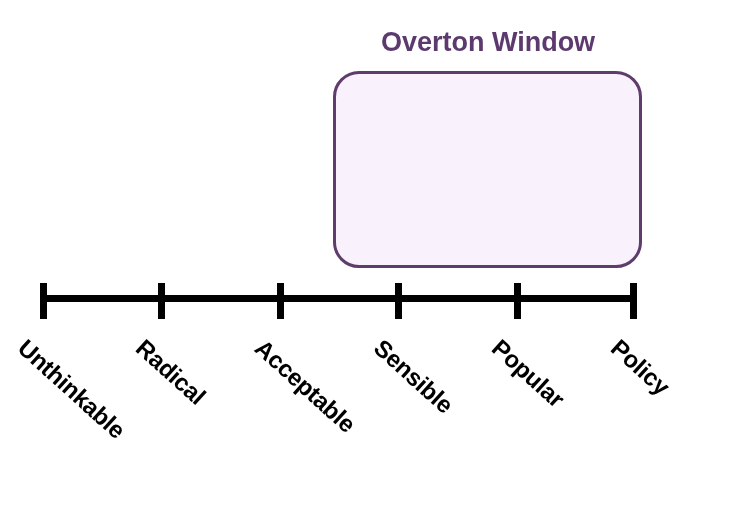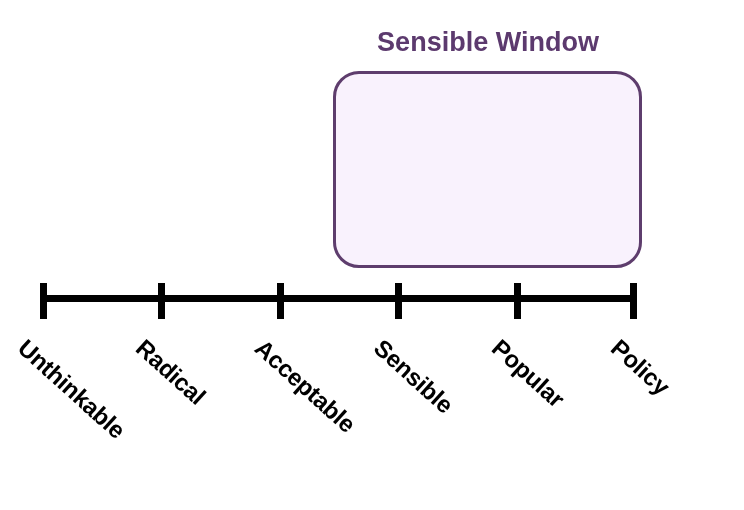--- a/index.html
+++ b/index.html
@@ -75,21 +75,21 @@
     transform-origin: 0 0;
     transform: rotate(42deg);
     letter-spacing: -0.3px;
   }
 </style>
 </head>
 <body>
 
 <div id="stage">
 
-  <div class="chart-title-inner">Sensible Window</div>
+  <div class="chart-title-inner">Overton Window</div>
 
   <div class="window-box"></div>
 
   <div class="axis-line"></div>
 
   <div class="tick" style="left:40px;"></div>
   <div class="tick" style="left:158px;"></div>
   <div class="tick" style="left:277px;"></div>
   <div class="tick" style="left:395px;"></div>
   <div class="tick" style="left:514px;"></div>

